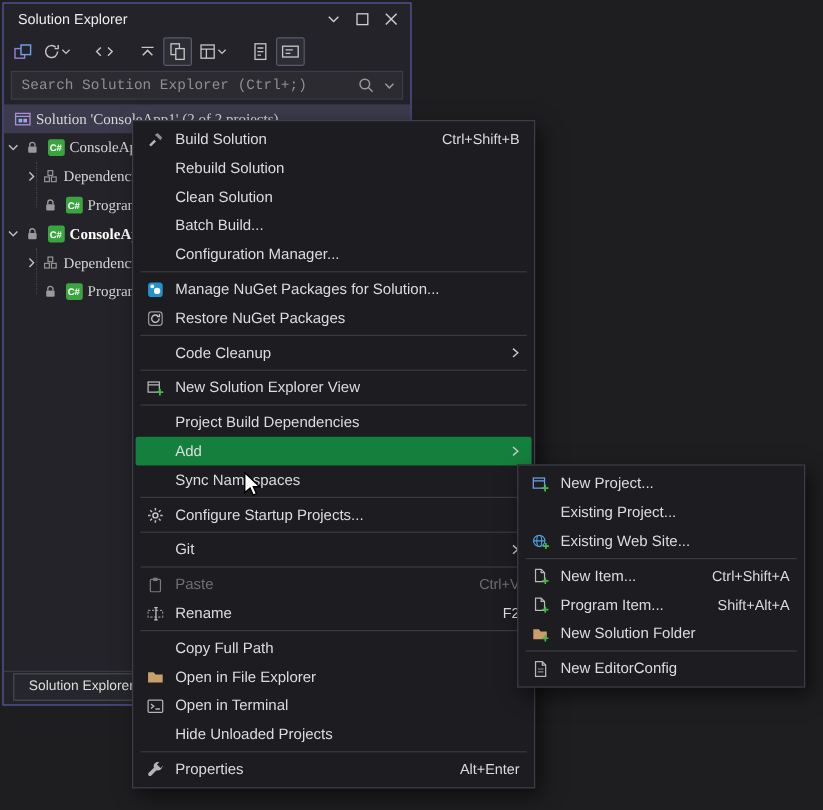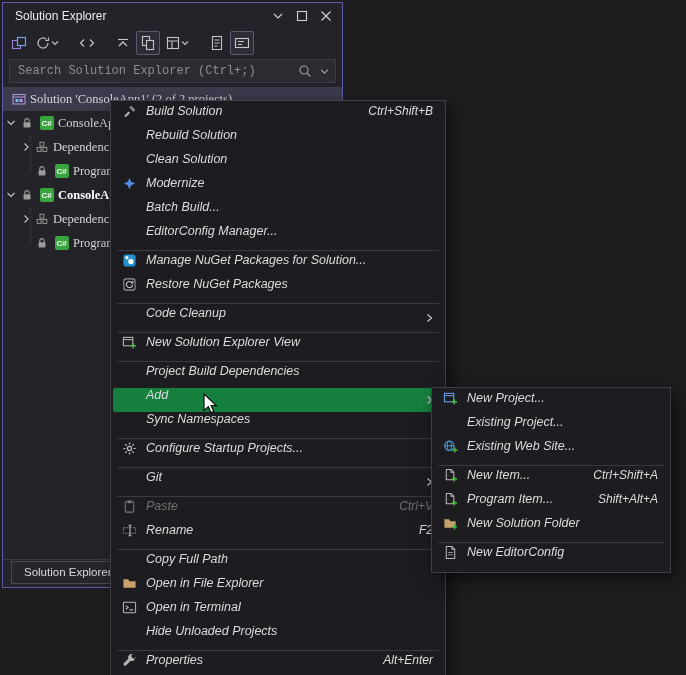--- a/index.html
+++ b/index.html
@@ -61,22 +61,22 @@
   }
 
   
   .menu{
     position:absolute;background:#1c1c21;border:1px solid #3e3e46;
     box-shadow:5px 6px 16px rgba(0,0,0,.55);padding:3px 0;box-sizing:border-box;
   }
   #context-menu{left:110px;top:100px;width:336px;z-index:20;}
   #add-submenu{left:431px;top:387px;width:240px;z-index:30;}
   .mi{
-    height:24px;display:flex;position:relative;
-    margin:0 2px;padding:0 10px 0 4px;font-size:12.5px;color:#dcdcdc;border-radius:2px;font-style:italic;
+    height:24px;display:flex;align-items:center;position:relative;
+    margin:0 2px;padding:0 10px 0 4px;font-size:12.5px;color:#dcdcdc;border-radius:2px;
   }
   .mi.hl{background:#15803d;}
   .mi.dis{color:#6f6f6f;}
   .mico{width:24px;display:inline-flex;justify-content:center;flex:none;}
   .mlabel{margin-left:5px;white-space:nowrap;}
   .mshort{margin-left:auto;font-size:12px;white-space:nowrap;padding-left:20px;}
   .mi.dis .mshort{color:#6f6f6f;}
   .marrow{position:absolute;right:9px;top:7px;}
   .msep{height:1px;margin:2px 6px;background:#3a3a41;}
 
@@ -317,34 +317,26 @@
   </div>
   <div class="mi">
     <span class="mico"></span>
       <span class="mlabel">Rebuild Solution</span>
   </div>
   <div class="mi">
     <span class="mico"></span>
       <span class="mlabel">Clean Solution</span>
   </div>
   <div class="mi">
-    <span class="mico">
-      <svg width="15" height="15" viewBox="0 0 16 16">
-          <path d="M8 2l1.8 4.2L14 8l-4.2 1.8L8 14l-1.8-4.2L2 8l4.2-1.8z" fill="#4f8ee8"></path>
-        </svg>
-    </span>
-    <span class="mlabel">Modernize</span>
-  </div>
-  <div class="mi">
     <span class="mico"></span>
       <span class="mlabel">Batch Build...</span>
   </div>
   <div class="mi">
     <span class="mico"></span>
-      <span class="mlabel">EditorConfig Manager...</span>
+      <span class="mlabel">Configuration Manager...</span>
   </div>
 
   <div class="msep"></div>
 
   <div class="mi">
     <span class="mico">
       <svg width="15" height="15" viewBox="0 0 16 16">
         <rect x="1.5" y="1.5" width="13" height="13" rx="3" fill="#2491cf"></rect>
         <circle cx="9.5" cy="9" r="2.8" fill="#fff"></circle>
           <circle cx="5.2" cy="5" r="1.7" fill="#fff"></circle>

